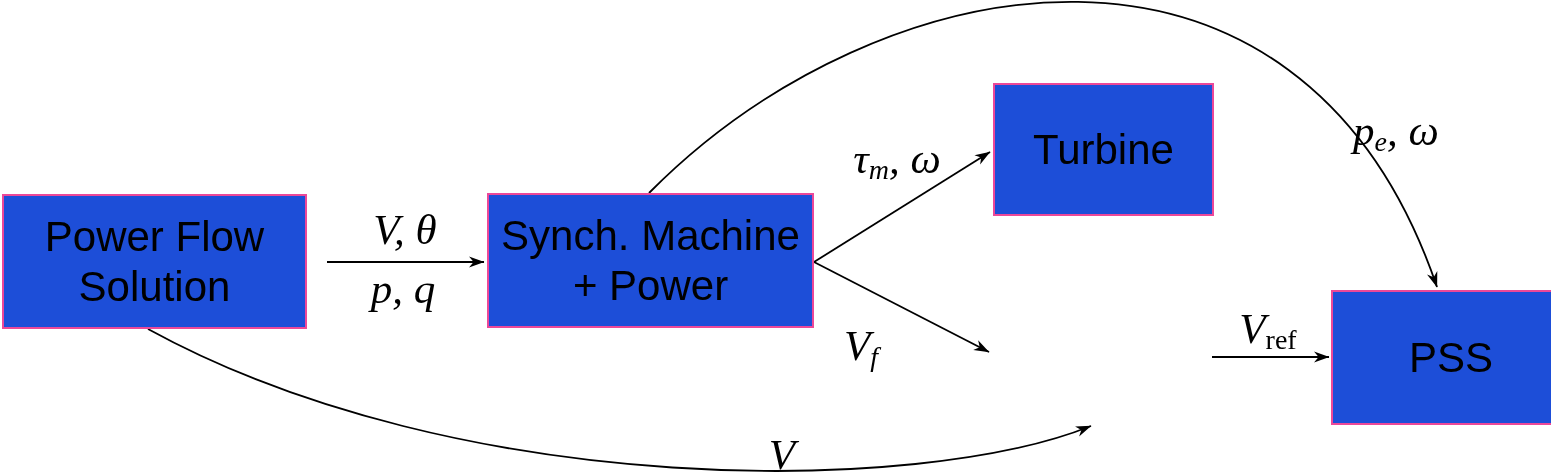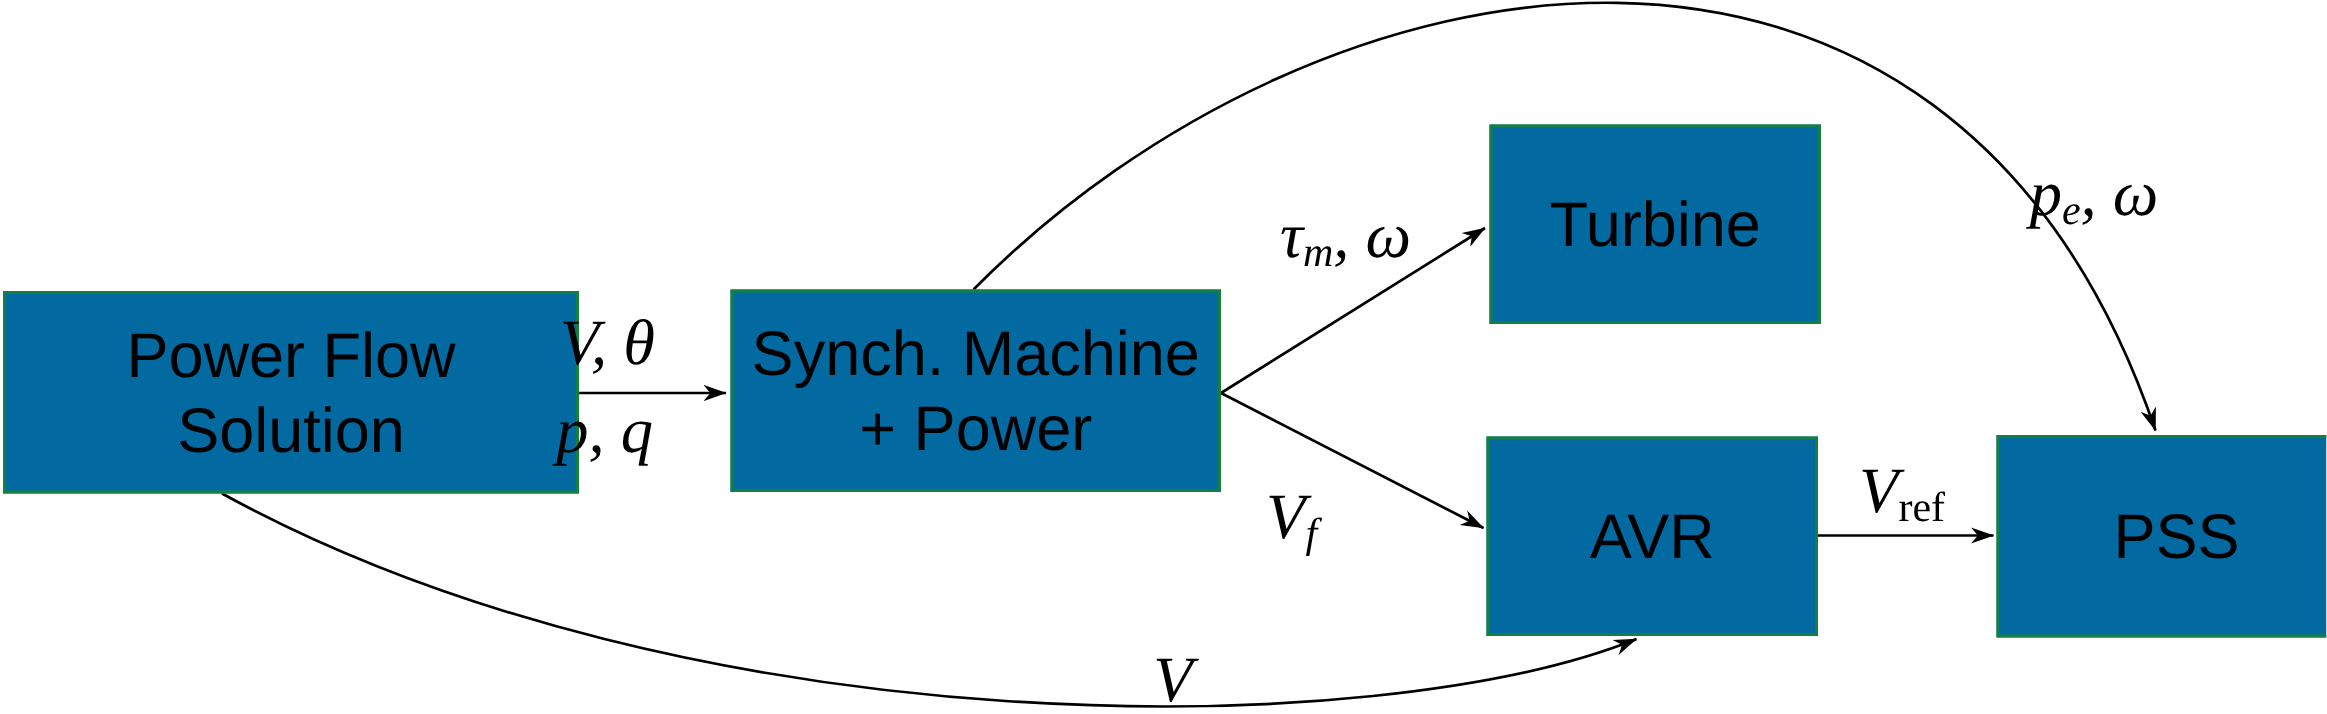--- a/index.html
+++ b/index.html
@@ -20,32 +20,32 @@
     position: absolute;
     left: 0;
     top: 0;
     width: 1551px;
     height: 476px;
     display: block;
   }
   .box {
     position: absolute;
     box-sizing: border-box;
-    border: 2px solid #15803d;
-    background: #0369a1;
+    border: 2px solid #ec4899;
+    background: #1d4ed8;
     display: flex;
     flex-direction: column;
     align-items: center;
     justify-content: center;
     text-align: center;
     font-size: 42px;
     line-height: 50px;
     white-space: nowrap;
   }
-  #box-power-flow      { left: 2px;    top: 194px; width: 384px; height: 135px; }
+  #box-power-flow      { left: 2px;    top: 194px; width: 305px; height: 135px; }
   #box-synch-machine   { left: 487px;  top: 193px; width: 327px; height: 135px; }
   #box-turbine-governor{ left: 993px;  top: 83px;  width: 221px; height: 133px; }
   #box-avr             { left: 991px;  top: 291px; width: 221px; height: 133px; }
   #box-pss             { left: 1331px; top: 290px; width: 240px; height: 135px; }
 
   .mlabel {
     position: absolute;
     transform: translate(-50%, -50%);
     font-family: "Liberation Serif", "DejaVu Serif", serif;
     font-style: italic;
@@ -94,23 +94,20 @@
 
   <div class="box" id="box-synch-machine">
     <span>Synch. Machine</span>
     <span>+ Power</span>
   </div>
 
   <div class="box" id="box-turbine-governor">
     <span>Turbine</span>
   </div>
 
-  <div class="box" id="box-avr">
-    <span>AVR</span>
-  </div>
 
   <div class="box" id="box-pss">
     <span>PSS</span>
   </div>
 
   <div class="mlabel" id="lbl-v-theta">
     <span>V, θ</span>
   </div>
 
   <div class="mlabel" id="lbl-p-q">

